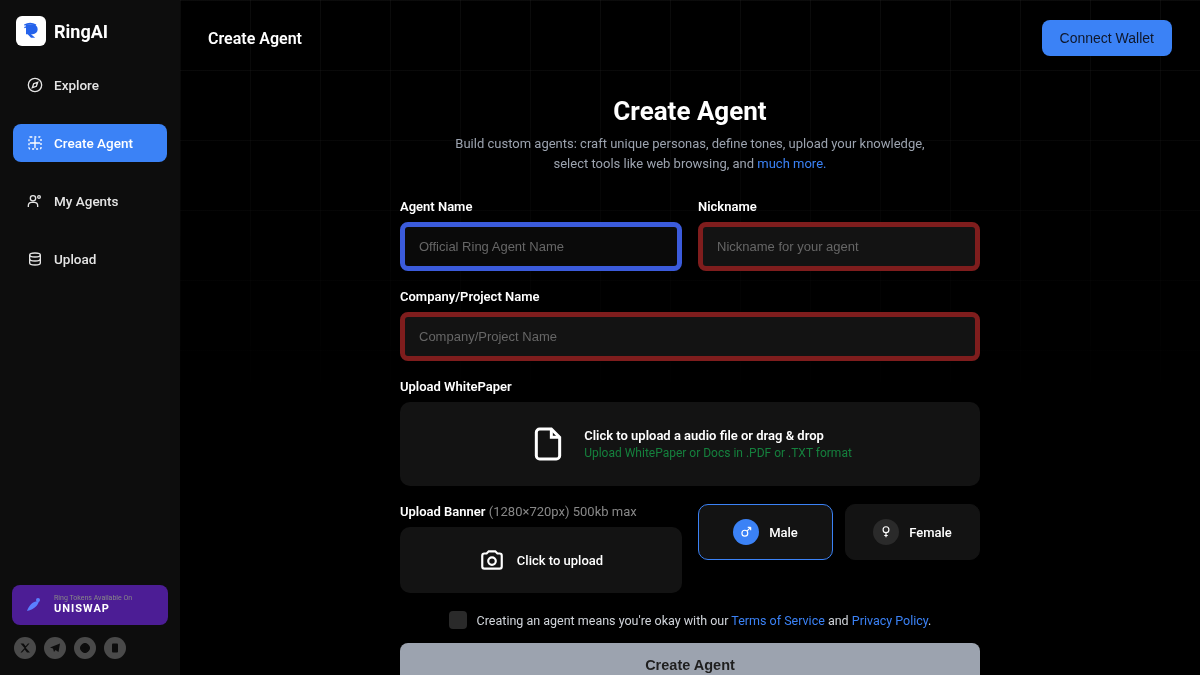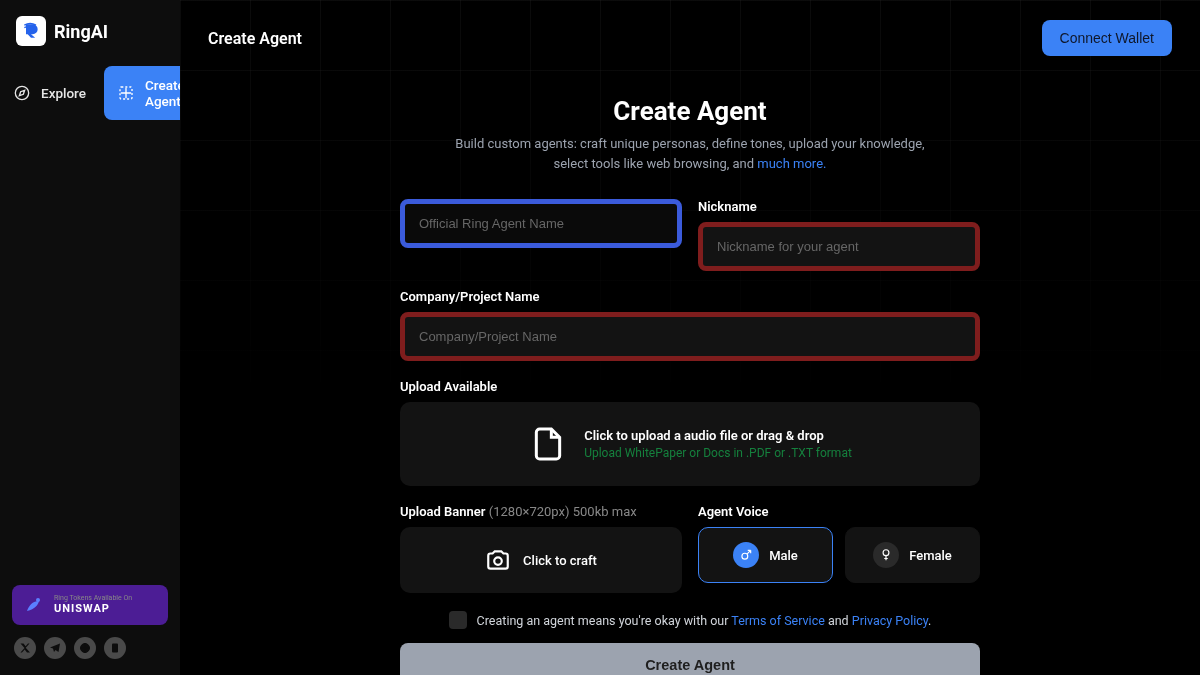--- a/index.html
+++ b/index.html
@@ -3,21 +3,21 @@
 <meta charset="utf-8">
 <style>
 * { margin:0; padding:0; box-sizing:border-box; }
 body { font-family:-apple-system,BlinkMacSystemFont,"Segoe UI",Roboto,sans-serif; background:#000; color:#fff; width:1200px; height:675px; overflow:hidden; }
 .app { display:flex; height:100%; }
 .sidebar { width:180px; background:#0d0d0d; display:flex; flex-direction:column; padding:16px 0; }
 .logo { display:flex; align-items:center; gap:8px; padding:0 16px 20px 16px; }
 .logo-icon { width:30px; height:30px; background:#fff; border-radius:6px; display:flex; align-items:center; justify-content:center; }
 .logo-icon svg { width:20px; height:20px; }
 .logo-text { font-size:18px; font-weight:700; }
-.nav { padding:0 0; display:flex; flex-direction:row; gap:4px; }
+.nav { padding:0 13px; display:flex; flex-direction:column; gap:20px; }
 .nav-item { display:flex; align-items:center; gap:11px; padding:11px 14px; border-radius:8px; cursor:pointer; font-size:13.5px; font-weight:500; color:#e5e5e5; }
 .nav-item.active { background:#3b82f6; color:#fff; }
 .nav-item svg { width:16px; height:16px; flex-shrink:0; }
 .sidebar-bottom { margin-top:auto; padding:0 12px; }
 .uniswap-box { background:#4c1d95; border-radius:8px; padding:8px 10px; display:flex; align-items:center; gap:8px; margin-bottom:12px; }
 .uniswap-icon { width:24px; height:24px; }
 .uniswap-text { display:flex; flex-direction:column; line-height:1.1; }
 .uniswap-text small { font-size:7px; color:#888; }
 .uniswap-text span { font-size:11px; font-weight:700; letter-spacing:1px; }
 .socials { display:flex; gap:8px; padding:0 2px; }
@@ -105,21 +105,21 @@
             <circle cx="18" cy="6" r="2"></circle>
           </svg>
         <span>My Agents</span>
       </div>
       <div class="nav-item">
         <svg viewBox="0 0 24 24" fill="none" stroke="currentColor" stroke-width="2">
             <ellipse cx="12" cy="6" rx="8" ry="3"></ellipse>
             <path d="M4 6v6c0 1.7 3.6 3 8 3s8-1.3 8-3V6"></path>
             <path d="M4 12v6c0 1.7 3.6 3 8 3s8-1.3 8-3v-6"></path>
           </svg>
-        <span>Company</span>
+        <span>Upload</span>
       </div>
     </nav>
     <div class="sidebar-bottom">
       <div class="uniswap-box">
         <svg class="uniswap-icon" viewBox="0 0 24 24">
             <path d="M5 18c2-6 6-10 12-10-1 4-4 8-12 10z" fill="#5b7fff"></path>
             <circle cx="16" cy="7" r="2" fill="#5b7fff"></circle>
           </svg>
         <div class="uniswap-text">
           <small>Ring Tokens Available On</small>
@@ -163,38 +163,39 @@
       <div class="hero">
         <h1>Create Agent</h1>
         <p>
           <span>Build custom agents: craft unique personas, define tones, upload your knowledge,</span><br>
           <span>select tools like web browsing, and </span><a href="#">much more.</a>
         </p>
       </div>
 
       <div class="form-row">
         <div class="form-col">
+          <label class="form-label">Agent Name</label>
           <input class="text-input active" placeholder="Official Ring Agent Name" style="">
         </div>
         <div class="form-col">
           <label class="form-label">Nickname</label>
           <input class="text-input" placeholder="Nickname for your agent" style="">
         </div>
       </div>
 
       <div class="form-row">
         <div class="form-col full">
           <label class="form-label">Company/Project Name</label>
           <input class="text-input" placeholder="Company/Project Name" style="">
         </div>
       </div>
 
       <div class="form-row">
         <div class="form-col full">
-          <label class="form-label">Upload Available</label>
+          <label class="form-label">Upload WhitePaper</label>
           <div class="upload-box">
             <svg class="file-icon" viewBox="0 0 24 24" fill="none" stroke="#fff" stroke-width="1.8">
                 <path d="M14 3H7a2 2 0 0 0-2 2v14a2 2 0 0 0 2 2h10a2 2 0 0 0 2-2V8l-5-5z"></path>
                 <path d="M14 3v5h5"></path>
               </svg>
             <div class="upload-text">
               <span class="t1">Click to upload a audio file or drag &amp; drop</span>
               <span class="t2">Upload WhitePaper or Docs in .PDF or .TXT format</span>
             </div>
           </div>
@@ -205,25 +206,24 @@
         <div class="form-col">
           <label class="form-label">
             <span>Upload Banner</span>
             <span class="hint">(1280×720px) 500kb max</span>
           </label>
           <div class="banner-box">
             <svg viewBox="0 0 24 24" fill="none" stroke="#fff" stroke-width="2">
                 <path d="M3 8a2 2 0 0 1 2-2h2l2-2h6l2 2h2a2 2 0 0 1 2 2v10a2 2 0 0 1-2 2H5a2 2 0 0 1-2-2V8z"></path>
                 <circle cx="12" cy="13" r="3.5"></circle>
               </svg>
-            <span>Click to craft</span>
-          </div>
-        </div>
-        <div class="form-col">
-          <label class="form-label">Agent Voice</label>
+            <span>Click to upload</span>
+          </div>
+        </div>
+        <div class="form-col">
           <div class="voice-row">
             <div class="voice-btn selected">
               <div class="voice-ico">
                   <svg viewBox="0 0 24 24">
                     <circle cx="10" cy="14" r="5" fill="none" stroke="#fff" stroke-width="2"></circle>
                     <path d="M14 10l6-6M20 4v5M20 4h-5" stroke="#fff" stroke-width="2" fill="none"></path>
                   </svg>
                 </div>
               <span>Male</span>
             </div>

